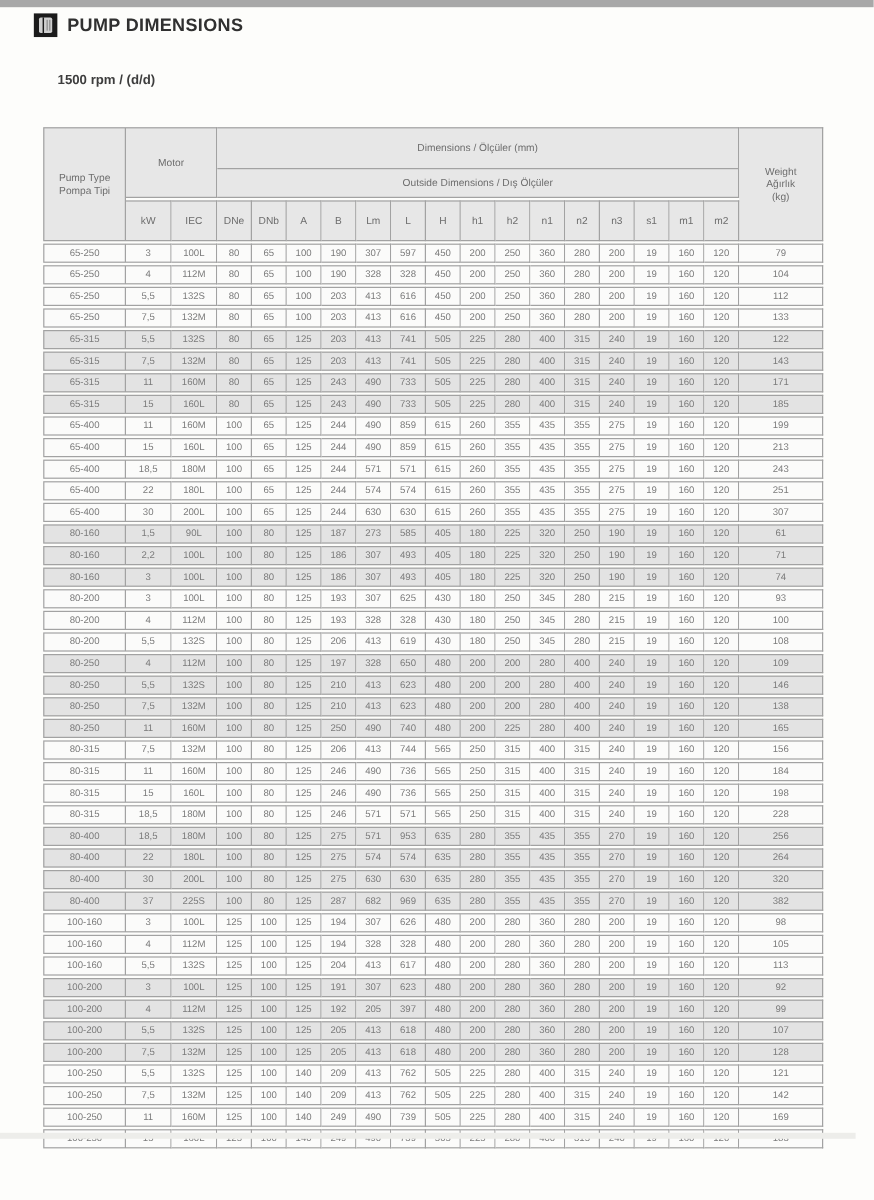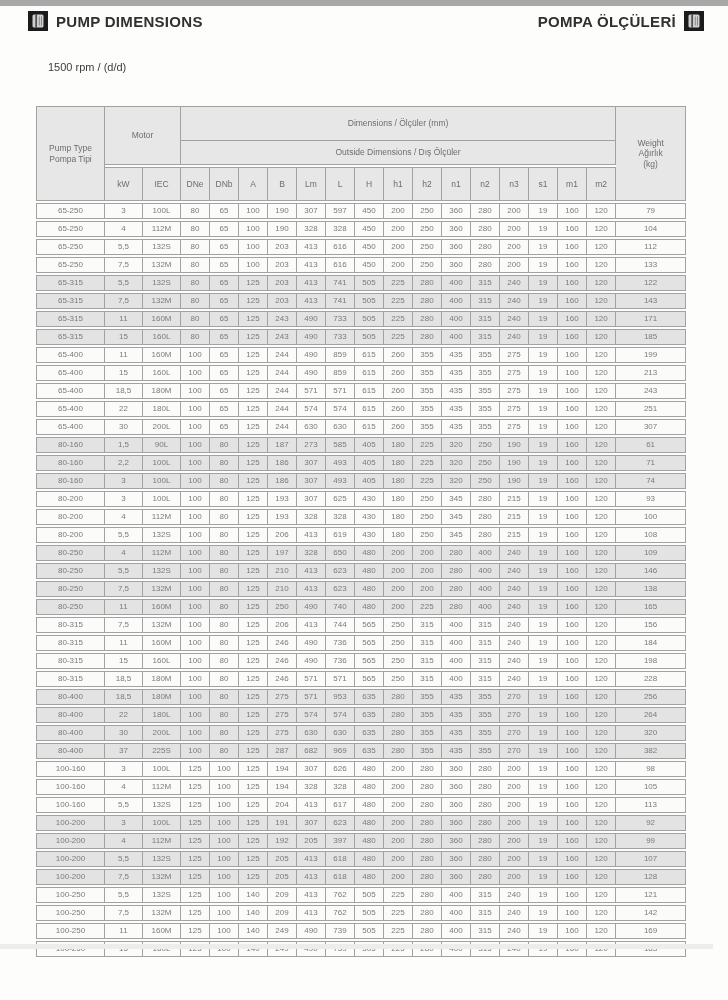--- a/index.html
+++ b/index.html
@@ -6,26 +6,26 @@
     --bd:#a2a2a2; --shade:#e3e3e3; --plain:#fbfbfa; --hbg:#e7e7e7;
     --strip:#a8a8a8; --ink:#303030; --cell-ink:#7b7b7b; --head-ink:#6d6d6d;
   }
   *{box-sizing:border-box}
   html,body{margin:0;padding:0}
   body{
     width:728px;height:1000px;position:relative;overflow:hidden;
     background:#fdfdfb;font-family:"Liberation Sans", sans-serif;
   }
   .top-strip{position:absolute;top:0;left:0;width:728px;height:6px;background:var(--strip)}
-  .titlebar{position:absolute;top:11px;left:28px;width:676px;display:flex;align-items:center}
+  .titlebar{position:absolute;top:11px;left:28px;width:541px;display:flex;align-items:center}
   .title-group{display:flex;align-items:center;gap:8px}
   .page-title{font-size:15px;font-weight:bold;color:var(--ink);letter-spacing:.3px;white-space:nowrap}
   .sq-icon{width:20px;height:20px;display:block}
   .spacer{flex:1}
-  .subtitle{position:absolute;left:48px;top:61px;font-size:11px;font-weight:normal;color:#3d3d3d}
+  .subtitle{position:absolute;left:48px;top:61px;font-size:11px;font-weight:bold;color:#3d3d3d}
   .table-wrap{position:absolute;left:36px;top:104px}
   table{border-collapse:separate;border-spacing:0 2px;table-layout:fixed;width:650px}
   th,td{font-weight:normal;text-align:center;vertical-align:middle;padding:0;overflow:hidden}
   th{
     background:var(--hbg);color:var(--head-ink);font-size:8.5px;line-height:1.25;
     border-top:1px solid var(--bd);border-bottom:1px solid var(--bd);border-right:1px solid var(--bd);
   }
   tr.hr1 th{height:44px}
   tr.hr2 th{height:34px}
   th.first{border-left:1px solid var(--bd)}
@@ -52,30 +52,20 @@
     <svg class="sq-icon" viewBox="0 0 20 20">
       <rect width="20" height="20" fill="#1b1b1b"></rect>
       <rect x="4.5" y="3.5" width="11" height="13" rx="1.5" fill="#cfcfcf"></rect>
       <rect x="7.5" y="3.5" width="1.2" height="13" fill="#1b1b1b"></rect>
       <rect x="10.8" y="5.5" width="1" height="9" fill="#8a8a8a"></rect>
       <rect x="13" y="5.5" width="1" height="9" fill="#8a8a8a"></rect>
     </svg>
     <span class="page-title">PUMP DIMENSIONS</span>
   </div>
   <div class="spacer"></div>
-  <div class="title-group">
-    <span class="page-title">POMPA ÖLÇÜLERİ</span>
-    <svg class="sq-icon" viewBox="0 0 20 20">
-      <rect width="20" height="20" fill="#1b1b1b"></rect>
-      <rect x="4.5" y="3.5" width="11" height="13" rx="1.5" fill="#cfcfcf"></rect>
-      <rect x="7.5" y="3.5" width="1.2" height="13" fill="#1b1b1b"></rect>
-      <rect x="10.8" y="5.5" width="1" height="9" fill="#8a8a8a"></rect>
-      <rect x="13" y="5.5" width="1" height="9" fill="#8a8a8a"></rect>
-    </svg>
-  </div>
 </div>
 
 <div class="subtitle">1500 rpm / (d/d)</div>
 
 <div class="table-wrap">
   <table>
     <colgroup>
       <col style="width:69px">
         <col style="width:38px">
         <col style="width:38px">

